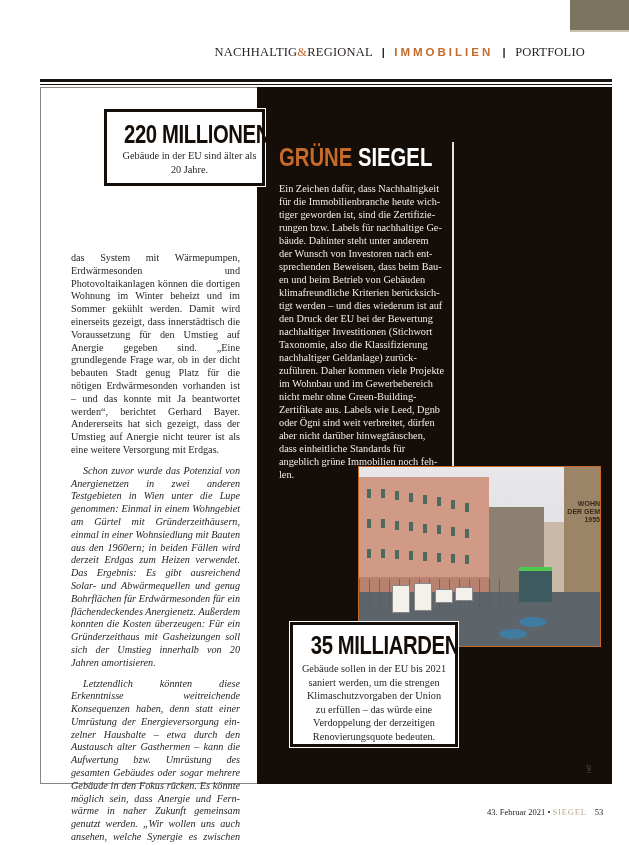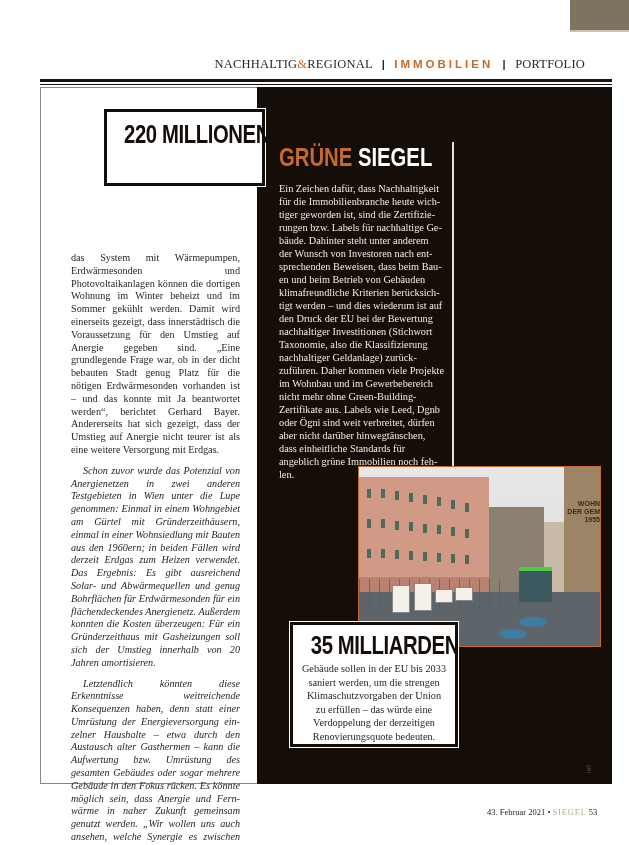--- a/index.html
+++ b/index.html
@@ -1,21 +1,21 @@
 <!DOCTYPE html>
 <html><head>
 <meta charset="utf-8">
 <style>
   * { margin: 0; padding: 0; box-sizing: border-box; }
   html, body { width: 629px; height: 845px; background: #ffffff; overflow: hidden; }
   body { position: relative; font-family: "Liberation Serif", "DejaVu Serif", serif; color: #2a2522; }
 
   .tab-block { position: absolute; left: 570px; top: 0; width: 59px; height: 32px; background: #7d7460; border-bottom: 2px solid #c9c2b0; }
 
-  .section-header { position: absolute; right: 44px; top: 57px; font-size: 12.5px; letter-spacing: 0.2px; color: #2a2522; white-space: nowrap; }
+  .section-header { position: absolute; right: 44px; top: 45px; font-size: 12.5px; letter-spacing: 0.2px; color: #2a2522; white-space: nowrap; }
   .section-header .amp { color: #c56a2a; }
   .section-header .sep { font-family: "Liberation Sans", sans-serif; font-weight: bold; font-size: 11px; margin: 0 6px; color: #2a2522; }
   .section-header .active { font-family: "Liberation Sans", sans-serif; font-weight: bold; color: #c56a2a; letter-spacing: 3px; font-size: 11.5px; }
 
   .rule-thick { position: absolute; left: 40px; top: 79px; width: 572px; height: 3px; background: #1a1410; }
   .rule-thin { position: absolute; left: 40px; top: 84px; width: 572px; height: 1px; background: #1a1410; }
 
   .left-panel { position: absolute; left: 40px; top: 87px; width: 217px; height: 697px; border: 1px solid #8a8580; border-right: none; background: #fff; }
   .dark-panel { position: absolute; left: 257px; top: 87px; width: 355px; height: 697px; background: #140d08; }
 
@@ -51,21 +51,21 @@
   .photo .window { position: absolute; width: 4px; height: 9px; background: #4e6a5c; }
   .photo .fence { position: absolute; left: 0; top: 112px; width: 150px; height: 30px; background: repeating-linear-gradient(90deg, #5a5a5a 0 1px, transparent 1px 10px); opacity: 0.7; }
   .photo .poster { position: absolute; width: 18px; height: 28px; background: #f4f1ea; border: 1px solid #888; }
   .photo .container { position: absolute; left: 160px; top: 100px; width: 33px; height: 35px; background: #3d5a60; border-top: 4px solid #4ec94e; }
   .photo .manhole { position: absolute; width: 28px; height: 10px; border-radius: 50%; background: #3f7ca0; }
 
   .credit { position: absolute; left: 586px; top: 773px; font-family: "Liberation Sans", sans-serif; font-size: 5px; color: #555; transform: rotate(-90deg); transform-origin: left top; white-space: nowrap; }
 
   .footer { position: absolute; left: 487px; top: 807px; font-size: 8.5px; color: #2a2522; white-space: nowrap; }
   .footer .brand { color: #b9ad92; letter-spacing: 0.8px; }
-  .footer .page { }
+  .footer .page { margin-left: 6px; }
 </style>
 </head>
 <body>
 
 <div class="tab-block"></div>
 
 <div class="section-header">
   <span>NACHHALTIG</span><span class="amp">&amp;</span><span>REGIONAL</span>
   <span class="sep">|</span>
   <span class="active">IMMOBILIEN</span>
@@ -74,20 +74,21 @@
 </div>
 
 <div class="rule-thick"></div>
 <div class="rule-thin"></div>
 
 <div class="left-panel"></div>
 <div class="dark-panel"></div>
 
 <div class="stat-box stat1">
   <span class="big">220 MILLIONEN</span>
+  <span class="sub">Gebäude in der EU sind älter als 20 Jahre.</span>
 </div>
 
 <div class="left-text">
   <p>das System mit Wärmepumpen, Erdwärmeson­den und Photovoltaikanlagen können die dor­tigen Wohnung im Winter beheizt und im Som­mer gekühlt werden. Damit wird einerseits ge­zeigt, dass innerstädtisch die Voraussetzung für den Umstieg auf Anergie gegeben sind. „Eine grundlegende Frage war, ob in der dicht bebau­ten Stadt genug Platz für die nötigen Erdwär­mesonden vorhanden ist – und das konnte mit Ja beantwortet werden“, berichtet Gerhard Bay­er. Andererseits hat sich gezeigt, dass der Umstieg auf Anergie nicht teurer ist als eine weitere Ver­sorgung mit Erdgas.</p>
   <p class="indent">Schon zuvor wurde das Potenzial von An­ergienetzen in zwei anderen Testgebieten in Wien unter die Lupe genommen: Einmal in ei­nem Wohngebiet am Gürtel mit Gründerzeit­häusern, einmal in einer Wohnsiedlung mit Bau­ten aus den 1960ern; in beiden Fällen wird der­zeit Erdgas zum Heizen verwendet. Das Ergebnis: Es gibt ausreichend Solar- und Ab­wärmequellen und genug Bohrflächen für Erd­wärmesonden für ein flächendeckendes Aner­gienetz. Außerdem konnten die Kosten über­zeugen: Für ein Gründerzeithaus mit Gasheizungen soll sich der Umstieg innerhalb von 20 Jahren amortisieren.</p>
   <p class="indent">Letztendlich könnten diese Erkenntnisse weitreichende Konsequenzen haben, denn statt einer Umrüstung der Energieversorgung ein­zelner Haushalte – etwa durch den Austausch alter Gasthermen – kann die Aufwertung bzw. Umrüstung des gesamten Gebäudes oder so­gar mehrere Gebäude in den Fokus rücken. Es könnte möglich sein, dass Anergie und Fern­wärme in naher Zukunft gemeinsam genutzt werden. „Wir wollen uns auch ansehen, welche Synergie es zwischen Fernwärme und Anergie geben kann“, erläutert Ögut-Experte Bayer. Das zeigt: Statt einzelner Maßnahmen wird es in Zukunft um die kluge Verbindung mehrerer Technologien und Ansätze zu ganzheitlichen Systemen gehen. So wie bei den Anergienetzen einzelne Gebäude oder Bauteile über einfache Wasserrohre verbunden werden können, über die die Anergie fließt: Oft sind es vergleichs­weise simple Konzepte, die weiterhelfen.</p>
 </div>
 
 <div class="right-title">
   <span class="t1">GRÜNE</span>
@@ -136,21 +137,21 @@
   <div class="poster" style="left:55px;top:116px"></div>
   <div class="poster" style="left:76px;top:122px;height:14px"></div>
   <div class="poster" style="left:96px;top:120px;height:14px"></div>
   <div class="container"></div>
   <div class="manhole" style="left:160px;top:150px"></div>
   <div class="manhole" style="left:140px;top:162px"></div>
 </div>
 
 <div class="stat-box stat2">
   <span class="big">35 MILLIARDEN</span>
-  <span class="sub">Gebäude sollen in der EU bis 2033 saniert werden, um die strengen Klimaschutzvorgaben der Union zu erfüllen – das würde eine Verdoppe­lung der derzeitigen Renovierungs­quote bedeuten.</span>
+  <span class="sub">Gebäude sollen in der EU bis 2021 saniert werden, um die strengen Klimaschutzvorgaben der Union zu erfüllen – das würde eine Verdoppe­lung der derzeitigen Renovierungs­quote bedeuten.</span>
 </div>
 
 <div class="credit">IMT</div>
 
 <div class="footer">
   <span>43. Februar 2021</span>
   <span>•</span>
   <span class="brand">SIEGEL</span>
   <span class="page">53</span>
 </div>

